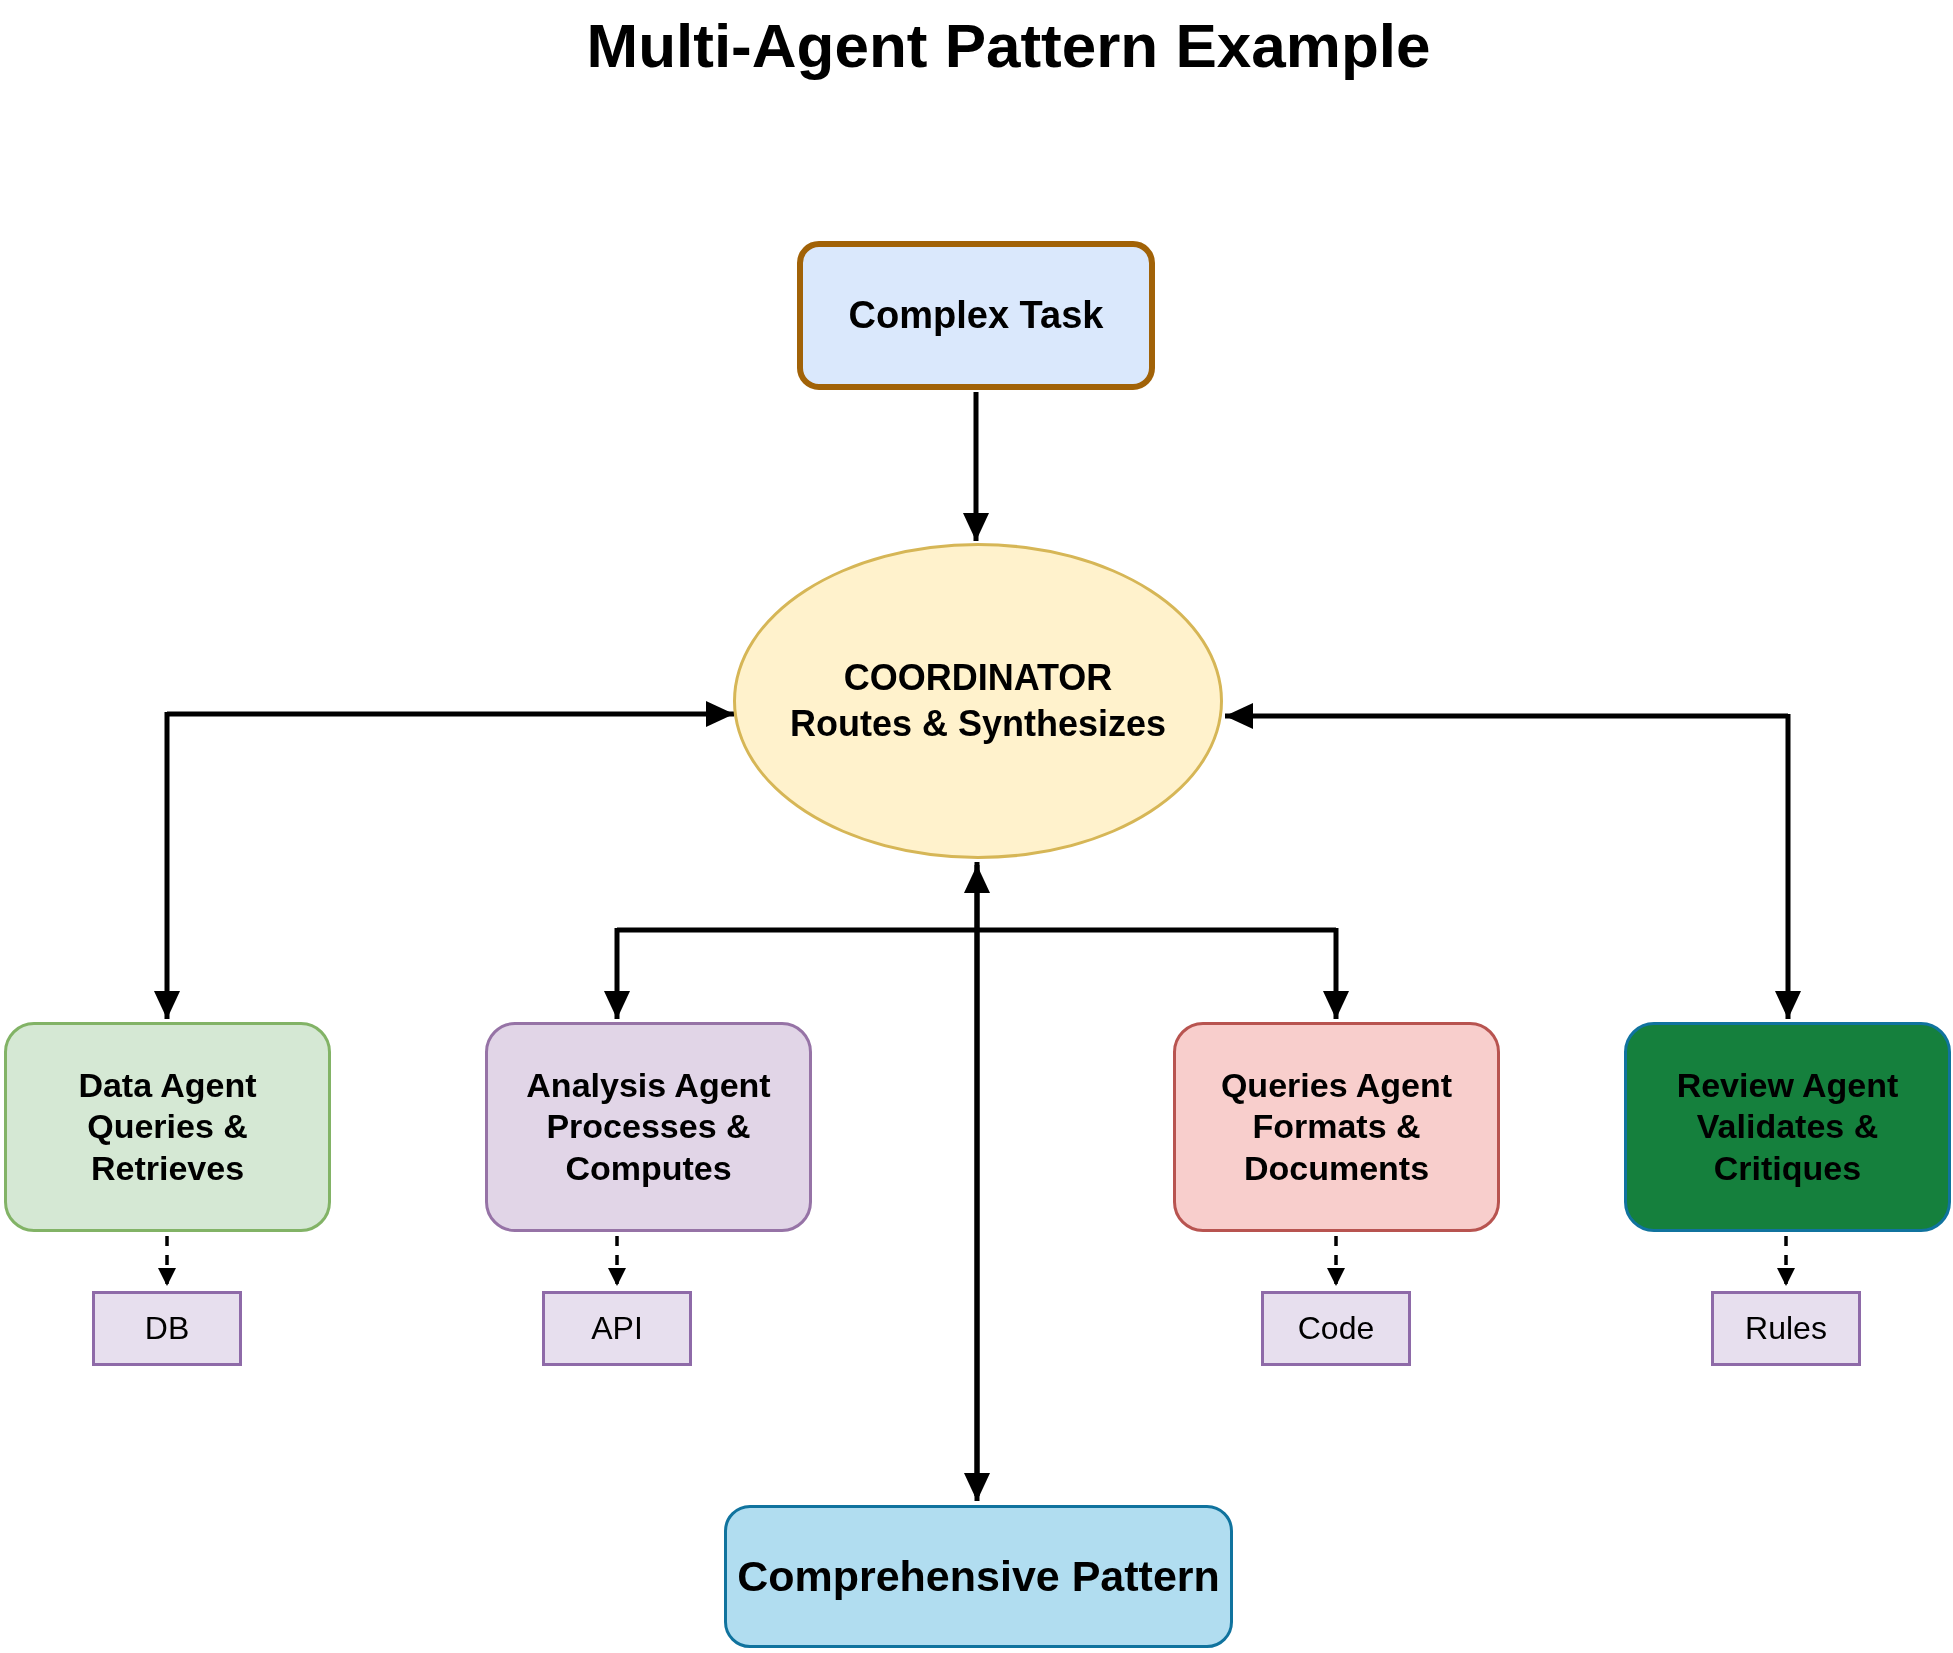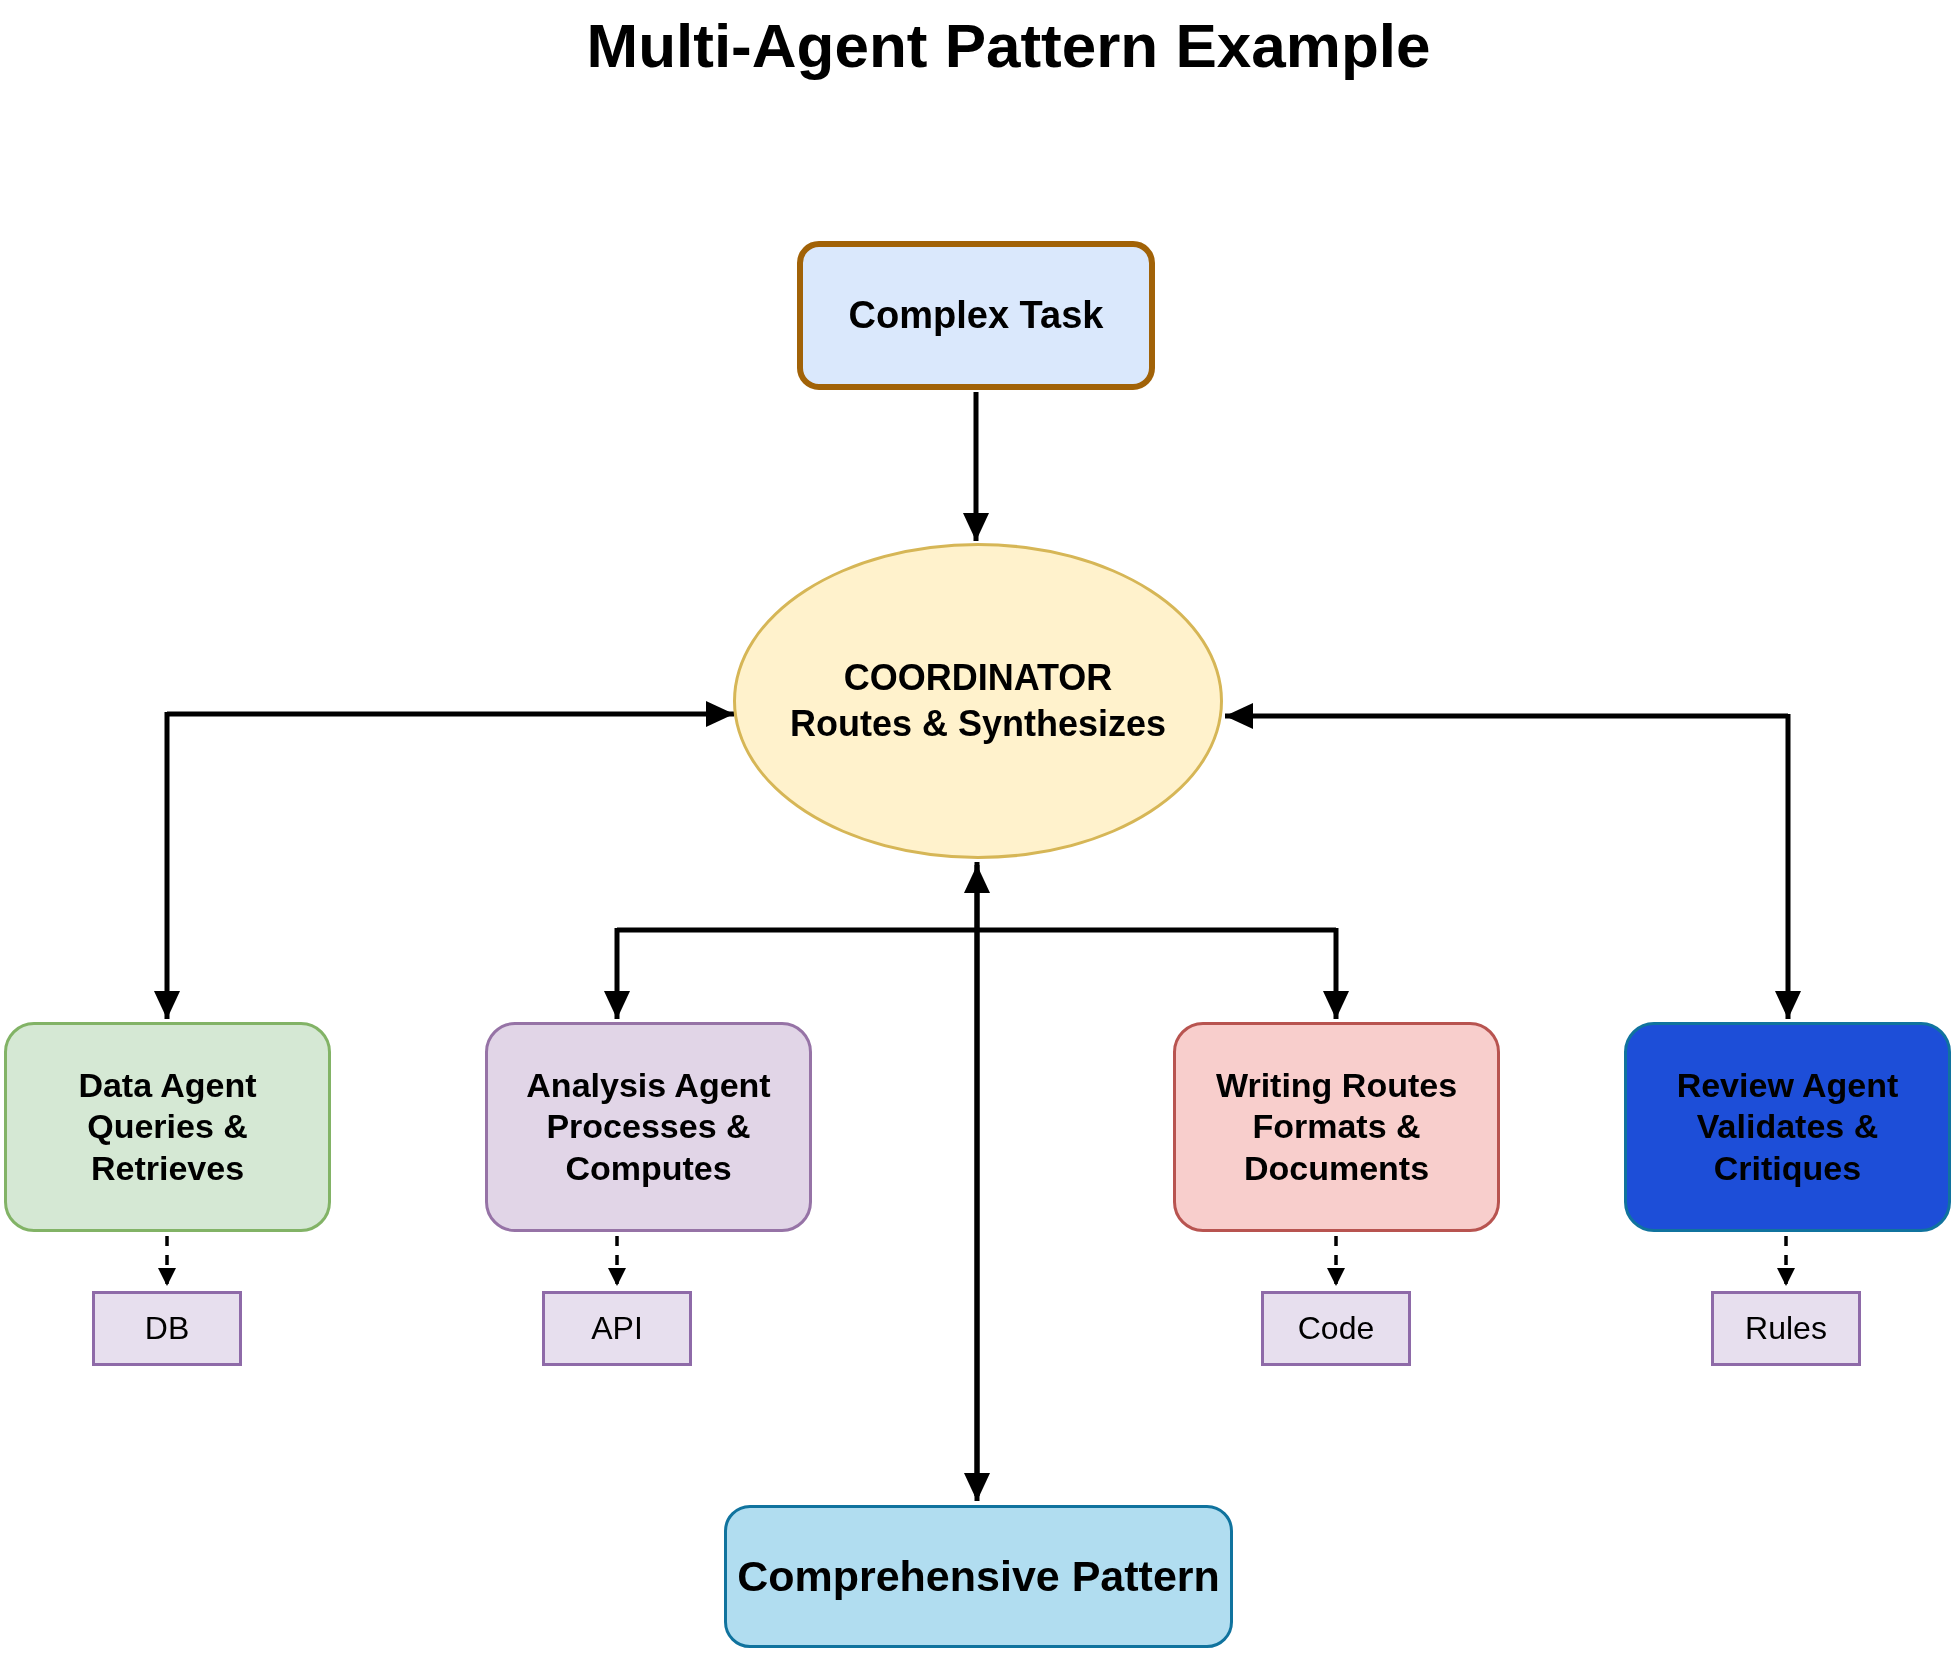--- a/index.html
+++ b/index.html
@@ -31,21 +31,21 @@
     background:#fff2cc;border:3px solid #d6b656;border-radius:50%;
     font-size:36px;font-weight:bold;line-height:1.28;
   }
   .agent{
     border-radius:30px;border:3px solid;
     font-size:34px;font-weight:bold;line-height:1.22;
   }
   .agent-data{background:#d5e8d4;border-color:#82b366;}
   .agent-analysis{background:#e1d5e7;border-color:#9673a6;}
   .agent-writing{background:#f8cecc;border-color:#b85450;}
-  .agent-review{background:#1d4ed8;border-color:#10739e;}
+  .agent-review{background:#15803d;border-color:#10739e;}
   .tool{
     background:#e7dfee;border:3px solid #8e6aa8;
     font-size:32px;font-weight:normal;
   }
   .result{
     background:#b1ddf0;border:3px solid #10739e;border-radius:26px;
     font-size:43px;font-weight:bold;
   }
 </style>
 </head>
@@ -101,21 +101,21 @@
     <span>Retrieves</span>
   </div>
 
   <div class="node agent agent-analysis" style="left:453px;top:1022px;width:327px;height:210px;margin-left:32px;">
     <span>Analysis Agent</span>
     <span>Processes &amp;</span>
     <span>Computes</span>
   </div>
 
   <div class="node agent agent-writing" style="left:1173px;top:1022px;width:327px;height:210px;">
-    <span>Writing Routes</span>
+    <span>Queries Agent</span>
     <span>Formats &amp;</span>
     <span>Documents</span>
   </div>
 
   <div class="node agent agent-review" style="left:1624px;top:1022px;width:327px;height:210px;">
     <span>Review Agent</span>
     <span>Validates &amp;</span>
     <span>Critiques</span>
   </div>
 

